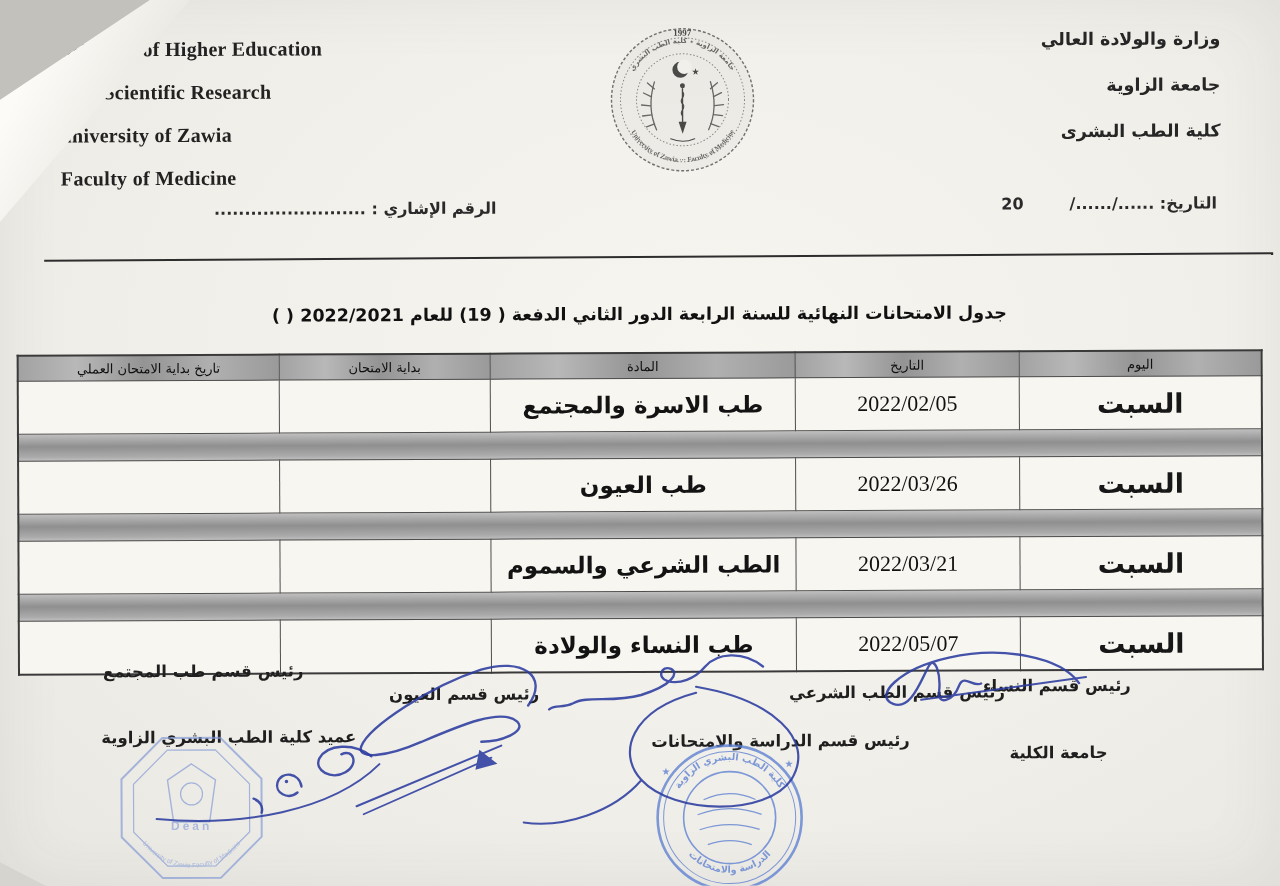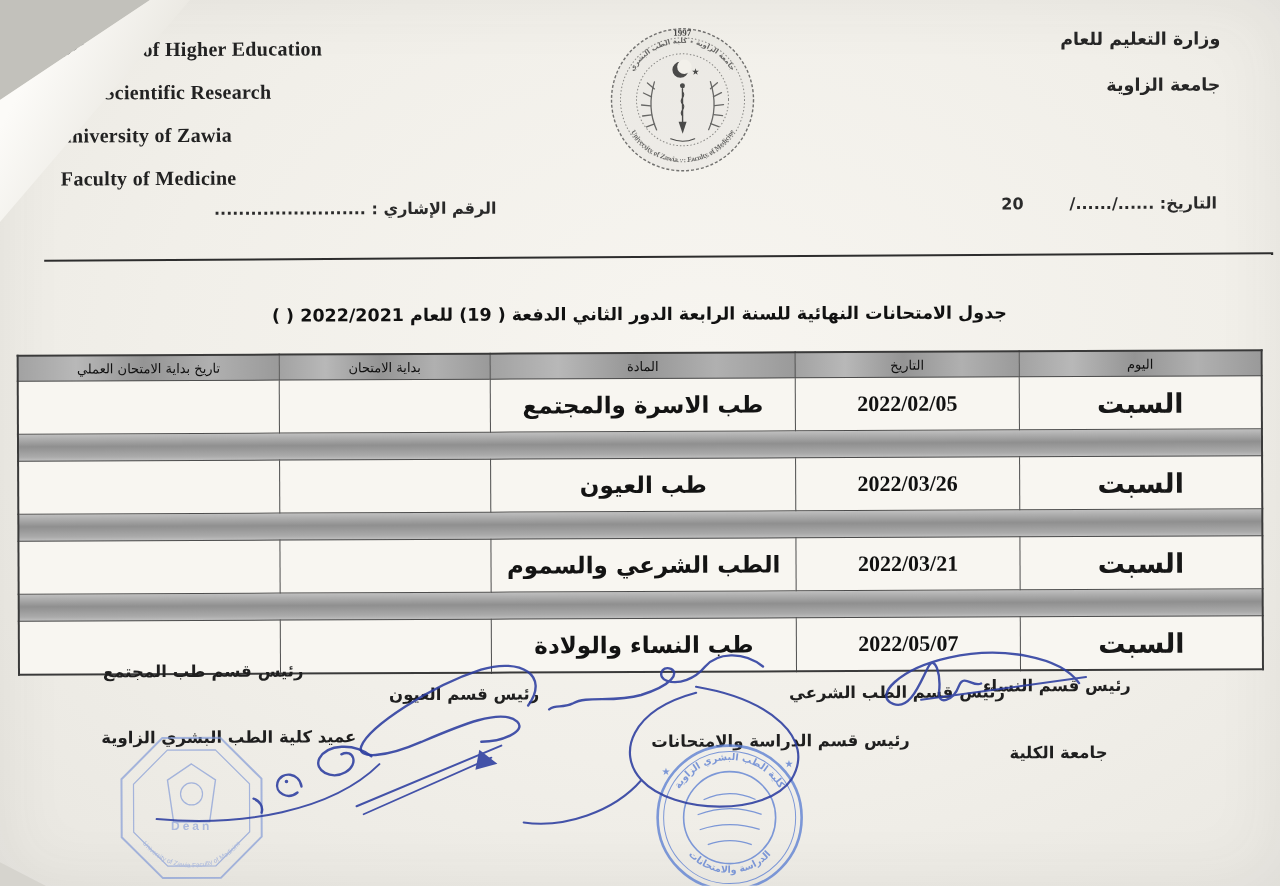--- a/index.html
+++ b/index.html
@@ -37,21 +37,21 @@
   table.exam{position:absolute;left:17px;top:352px;width:1246px;border-collapse:collapse;
     direction:rtl;border:2px solid #3a3a3a;background:#f6f4ef;}
   table.exam th,table.exam td{border:1px solid #4d4d4d;padding:0;text-align:center;vertical-align:middle;}
   table.exam thead th{height:24px;font-size:13px;font-weight:normal;color:#101010;
     background:linear-gradient(90deg,#a2a2a2,#b8b8b8 22%,#949494 48%,#b0b0b0 74%,#9a9a9a);
     background-blend-mode:multiply;}
   tr.data-row td{height:52px;background:#f8f6f1;}
   tr.sep-row td{height:26px;
     background:linear-gradient(180deg,#bdbdbd,#8f8f8f 45%,#ababab 85%,#c2c2c2);}
   td.c-day{font-size:27px;font-weight:bold;color:#171717;}
-  td.c-date{font-family:"Liberation Serif",serif;font-size:22px;font-weight:bold;direction:ltr;color:#111;}
+  td.c-date{font-family:"Liberation Serif",serif;font-size:22px;font-weight:normal;direction:ltr;color:#111;}
   td.c-subj{font-size:23px;font-weight:bold;color:#131313;}
   col.w-day{width:19.5%;}col.w-date{width:18%;}col.w-subj{width:24.5%;}col.w-start{width:17%;}col.w-prac{width:21%;}
 
   .sig-label{position:absolute;direction:rtl;font-weight:bold;font-size:16.5px;color:#1f1f1f;white-space:nowrap;}
   #lbl-women{left:982px;top:678px;}
   #lbl-registrar{left:1008px;top:745px;}
   #lbl-forensic{left:788px;top:684px;}
   #lbl-studies{left:650px;top:732px;}
   #lbl-eyes{left:388px;top:684px;}
   #lbl-community{left:102px;top:660px;}
@@ -70,22 +70,23 @@
   <div class="content">
 
     <div class="hdr-left">
       <div>Ministry of Higher Education</div>
       <div>And Scientific Research</div>
       <div>university of Zawia</div>
       <div>Faculty of Medicine</div>
     </div>
 
     <div class="hdr-right">
-      <div>وزارة التعليم للعام</div>
+      <div>وزارة والولادة العالي</div>
       <div>جامعة الزاوية</div>
+      <div>كلية الطب البشرى</div>
     </div>
 
     <div class="seal-wrap">
       <svg width="172" height="172" viewBox="-86 -86 172 172">
         <defs>
           <path id="arcTop" d="M -54 -18 A 57 57 0 0 1 54 -18" fill="none"></path>
           <path id="arcBot" d="M -58 14 A 59 59 0 0 0 58 14" fill="none"></path>
         </defs>
         <circle r="71" fill="#777" opacity="0.06"></circle>
         <circle r="71" fill="none" stroke="#3b3b3b" stroke-width="1.4" stroke-dasharray="3 2" opacity="0.8"></circle>

